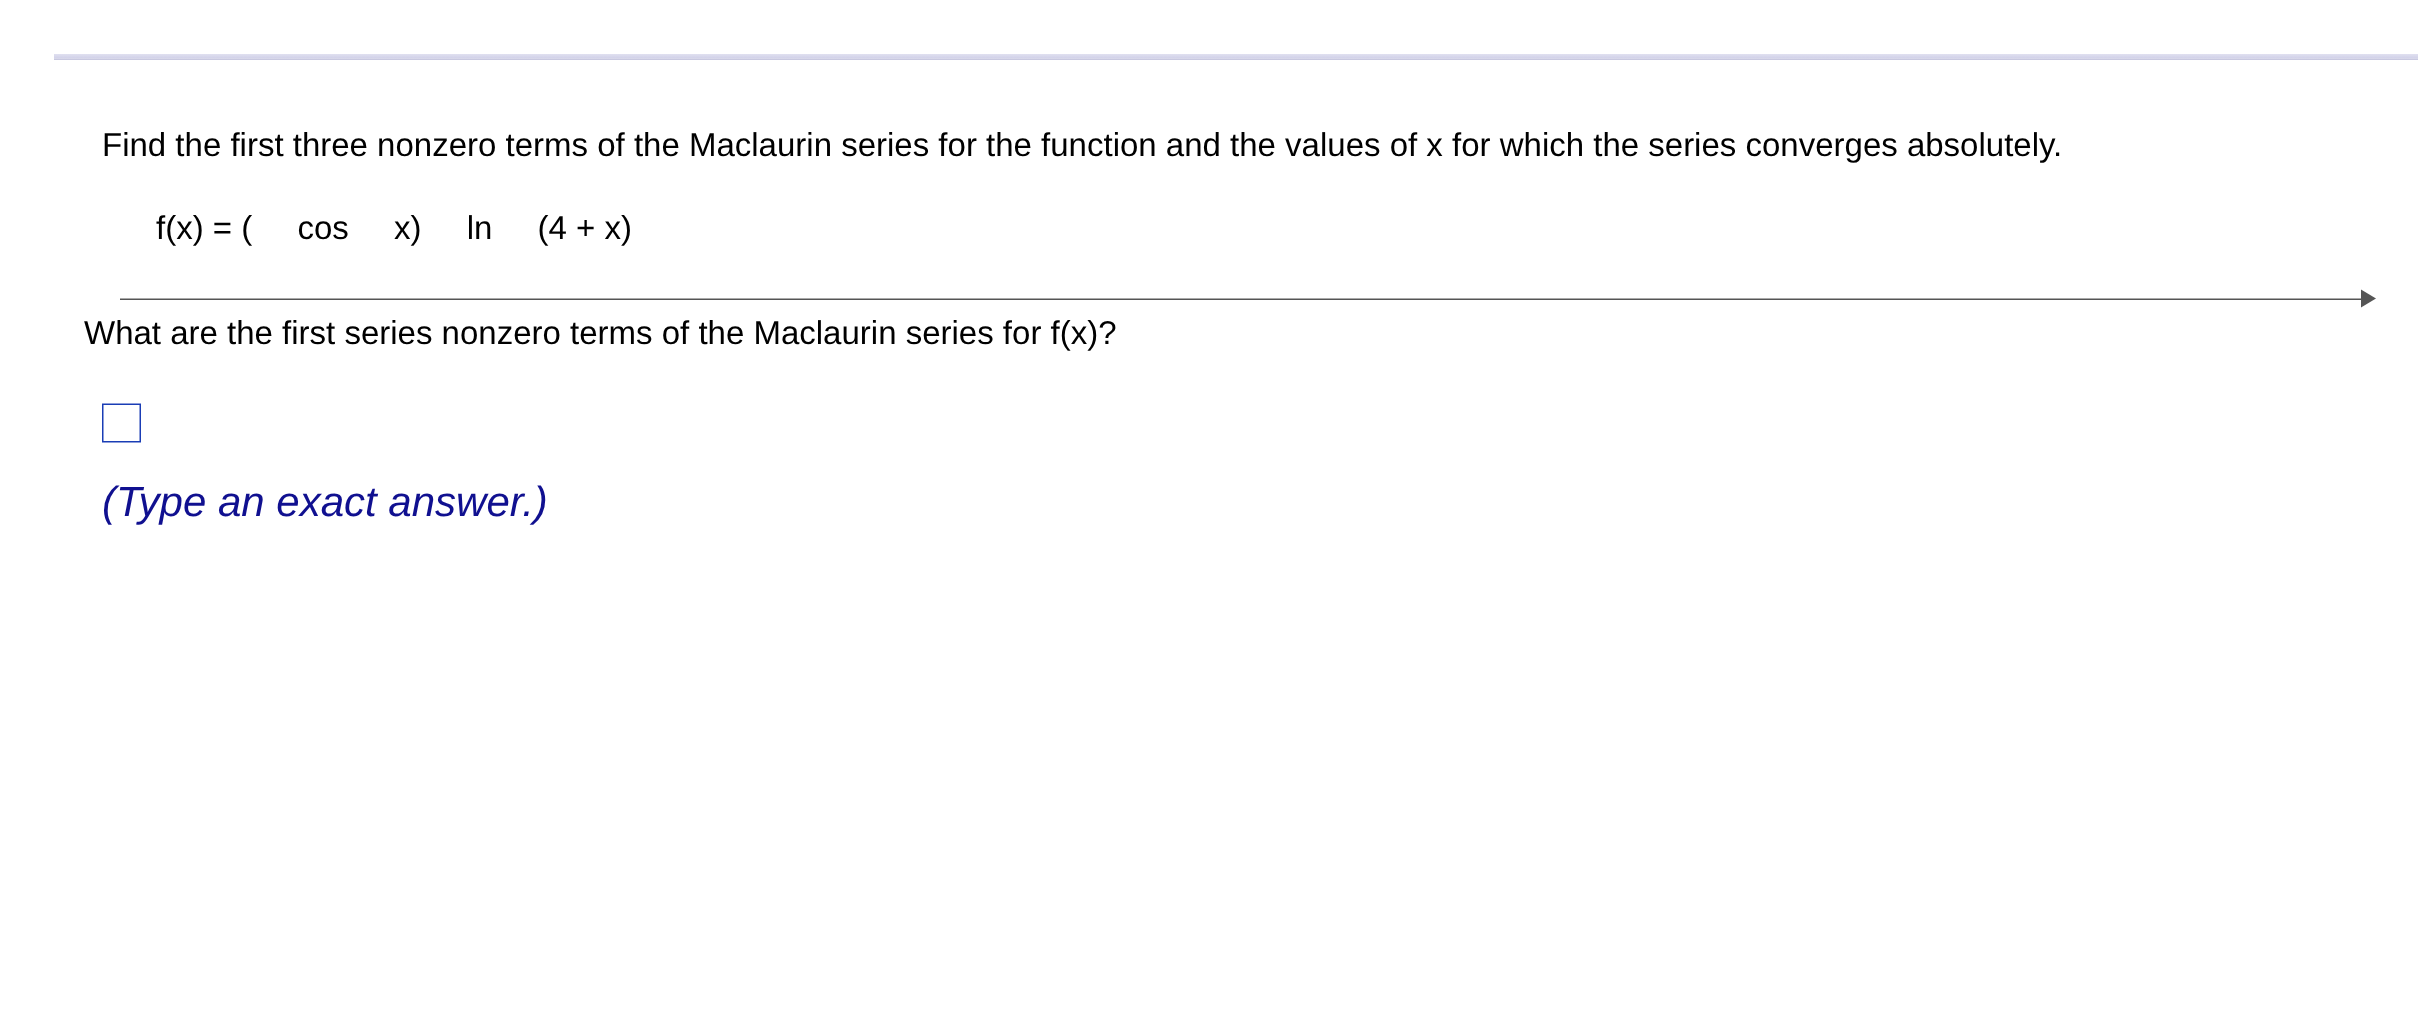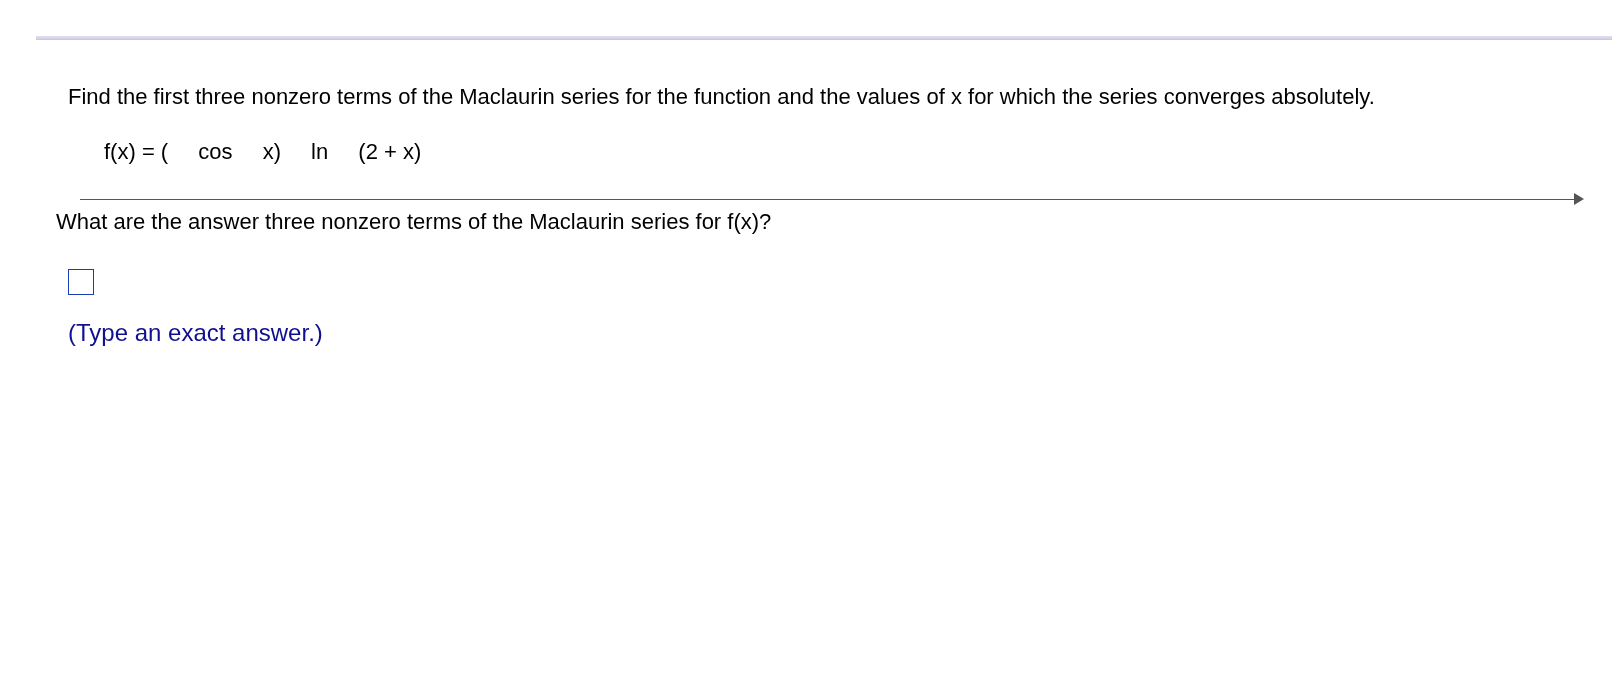--- a/index.html
+++ b/index.html
@@ -67,42 +67,43 @@
     .answer-input {
       width: 26px;
       height: 26px;
       border: 1.5px solid #1a3db5;
       background: #fff;
       font-size: 18px;
       padding: 2px;
     }
     .hint-text {
       color: #101090;
-      font-size: 24px;
+      font-size: 28px;
+      font-style: italic;
     }
   </style>
 </head>
 <body>
 
 <div class="top-border"></div>
 
 <div class="content">
 
   <div class="problem-text">Find the first three nonzero terms of the Maclaurin series for the function and the values of x for which the series converges absolutely.</div>
 
   <div class="function-def">
-    <span>f(x) = ( </span><span class="bold">cos</span><span> x) </span><span class="bold">ln</span><span> (2 + x)</span>
+    <span>f(x) = ( </span><span class="bold">cos</span><span> x) </span><span class="bold">ln</span><span> (4 + x)</span>
   </div>
 
   <div class="divider-wrap">
     <div class="divider"></div>
     <div class="divider-arrow"></div>
   </div>
 
-  <div class="question-text">What are the answer three nonzero terms of the Maclaurin series for f(x)?</div>
+  <div class="question-text">What are the first series nonzero terms of the Maclaurin series for f(x)?</div>
 
   <div class="input-row">
     <input type="text" class="answer-input" value="" style="">
   </div>
 
   <div class="hint-text">(Type an exact answer.)</div>
 
 </div>
 
 </body></html>

